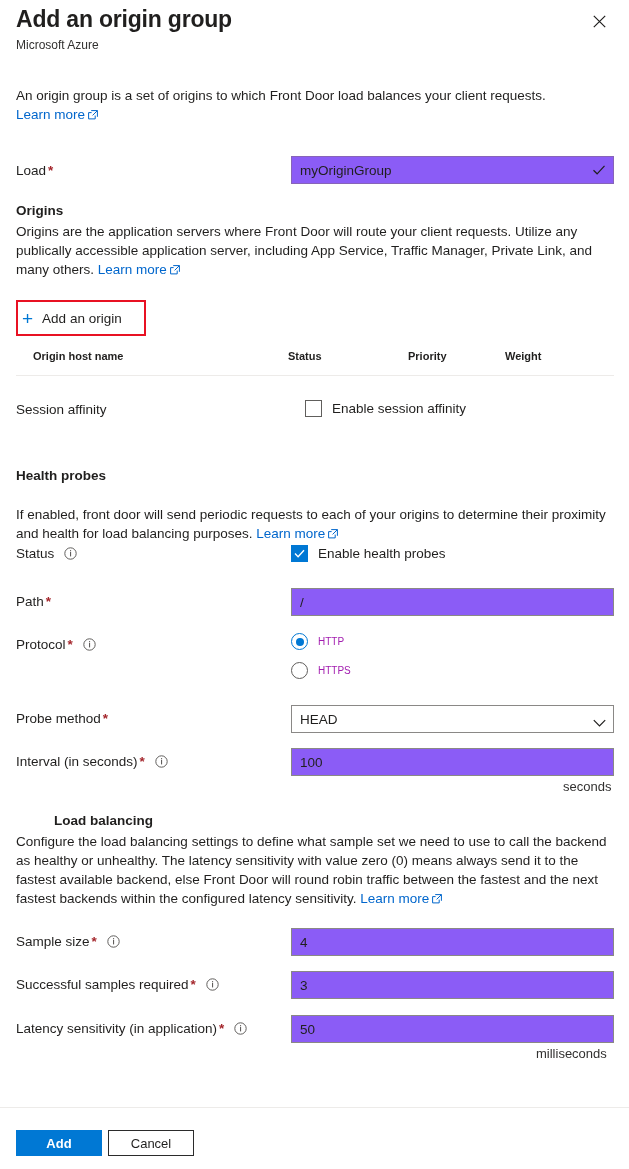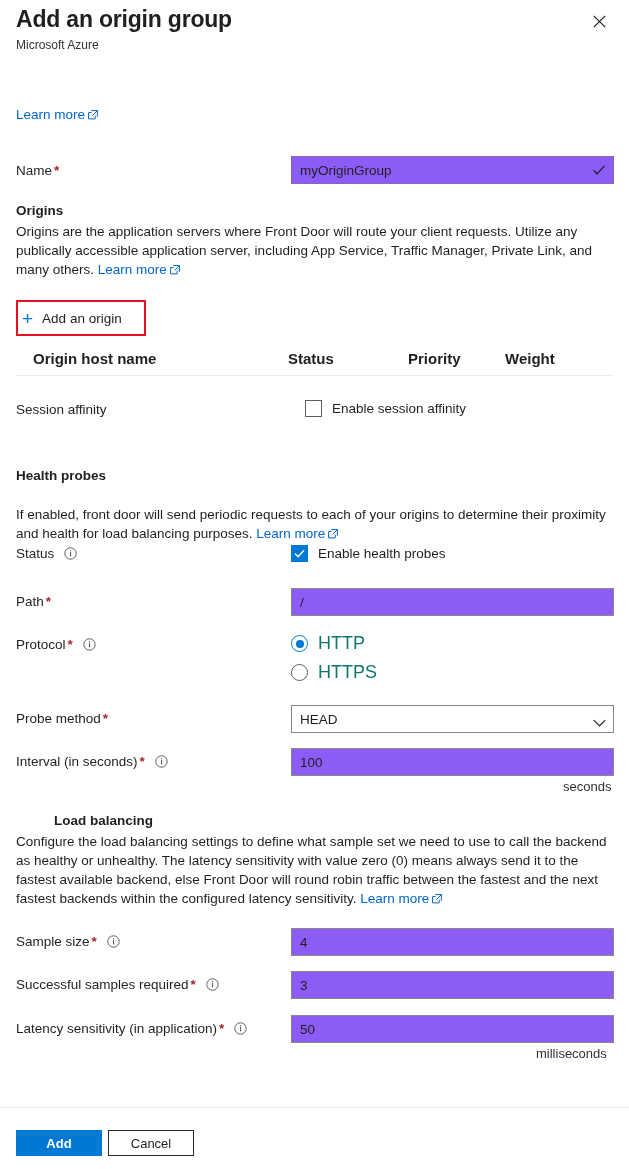--- a/index.html
+++ b/index.html
@@ -79,36 +79,36 @@
 
   
   .rd-row { position:absolute; display:flex; align-items:center; }
   .rd-box {
     width:17px; height:17px; border-radius:50%; border:1px solid #605e5c;
     background:#fff; display:flex; align-items:center; justify-content:center;
     cursor:pointer; flex:0 0 auto;
   }
   .rd-box.on { border:1px solid #0078d4; }
   .rd-dot { width:8px; height:8px; border-radius:50%; background:#0078d4; }
-  .rd-lbl { margin-left:10px; font-size:18px; color:#0f766e; }
+  .rd-lbl { margin-left:10px; font-size:10px; color:#a21caf; }
 
   
   .addorigin-hl {
     position:absolute; left:16px; top:300px; width:130px; height:36px;
     border:2px solid #e81123; background:#fff;
   }
   .addorigin {
     position:absolute; left:22px; top:306px; width:118px; height:24px;
     display:flex; align-items:center; cursor:pointer;
   }
   .addorigin .plus { color:#0078d4; font-size:19px; line-height:19px; font-weight:400; margin-right:9px; }
   .addorigin .cmdlbl { font-size:13.5px; color:#201f1e; }
 
   
-  .th { position:absolute; font-size:15px; font-weight:700; color:#201f1e; top:350px; }
+  .th { position:absolute; font-size:11px; font-weight:700; color:#201f1e; top:350px; }
   .tbl-rule { position:absolute; left:16px; top:375px; width:598px; height:1px; background:#edebe9; }
 
   
   .foot-rule { position:absolute; left:0; top:1107px; width:629px; height:1px; background:#edebe9; }
   .btn {
     position:absolute; top:1130px; height:26px;
     font-family:"Liberation Sans", sans-serif; font-size:13px;
     display:flex; align-items:center; justify-content:center; cursor:pointer;
   }
   .btn-primary { left:16px; width:86px; background:#0078d4; color:#fff; border:1px solid #0078d4; font-weight:600; }
@@ -125,31 +125,31 @@
     <button class="close-btn" aria-label="Close">
       <span>
         <svg width="13" height="13" viewBox="0 0 13 13">
           <path d="M0.8 0.8 L12.2 12.2 M12.2 0.8 L0.8 12.2" stroke="#201f1e" stroke-width="1.2" fill="none"></path>
         </svg>
       </span>
     </button>
   </div>
 
   <div class="intro">
-    <br>
+    <span>An origin group is a set of origins to which Front Door load balances your client requests.</span><br>
     <a class="lnk"><span>Learn more</span><span class="ext"><svg width="10" height="10" viewBox="0 0 10 10">
             <path d="M3.2 0.6 H9.4 V6.8" stroke="#0066cc" stroke-width="1" fill="none"></path>
             <path d="M9.4 0.6 L4.6 5.4" stroke="#0066cc" stroke-width="1" fill="none"></path>
             <path d="M7.2 8.9 H0.6 V2.6 H3.6" stroke="#0066cc" stroke-width="1" fill="none"></path>
             <path d="M7.2 5.6 V8.9" stroke="#0066cc" stroke-width="1" fill="none"></path>
           </svg></span></a>
   </div>
 
   <div class="lbl" style="position:absolute;left:16px;top:163px;">
-    <span>Name</span><span class="req">*</span>
+    <span>Load</span><span class="req">*</span>
   </div>
   <input class="txt valid" style="top: 156px;" value="myOriginGroup">
   <span class="check-mark" style="left:592px; top:163px;">
     <svg width="14" height="14" viewBox="0 0 14 14">
         <path d="M1.5 7.3 L5.1 10.8 L12.5 2.8" stroke="#201f1e" stroke-width="1.2" fill="none"></path>
       </svg>
   </span>
 
   <div class="sec-head" style="position:absolute;left:16px;top:203px;">Origins</div>
   <div class="sec-desc" style="position:absolute;left:16px;top:222px;width:598px;">

